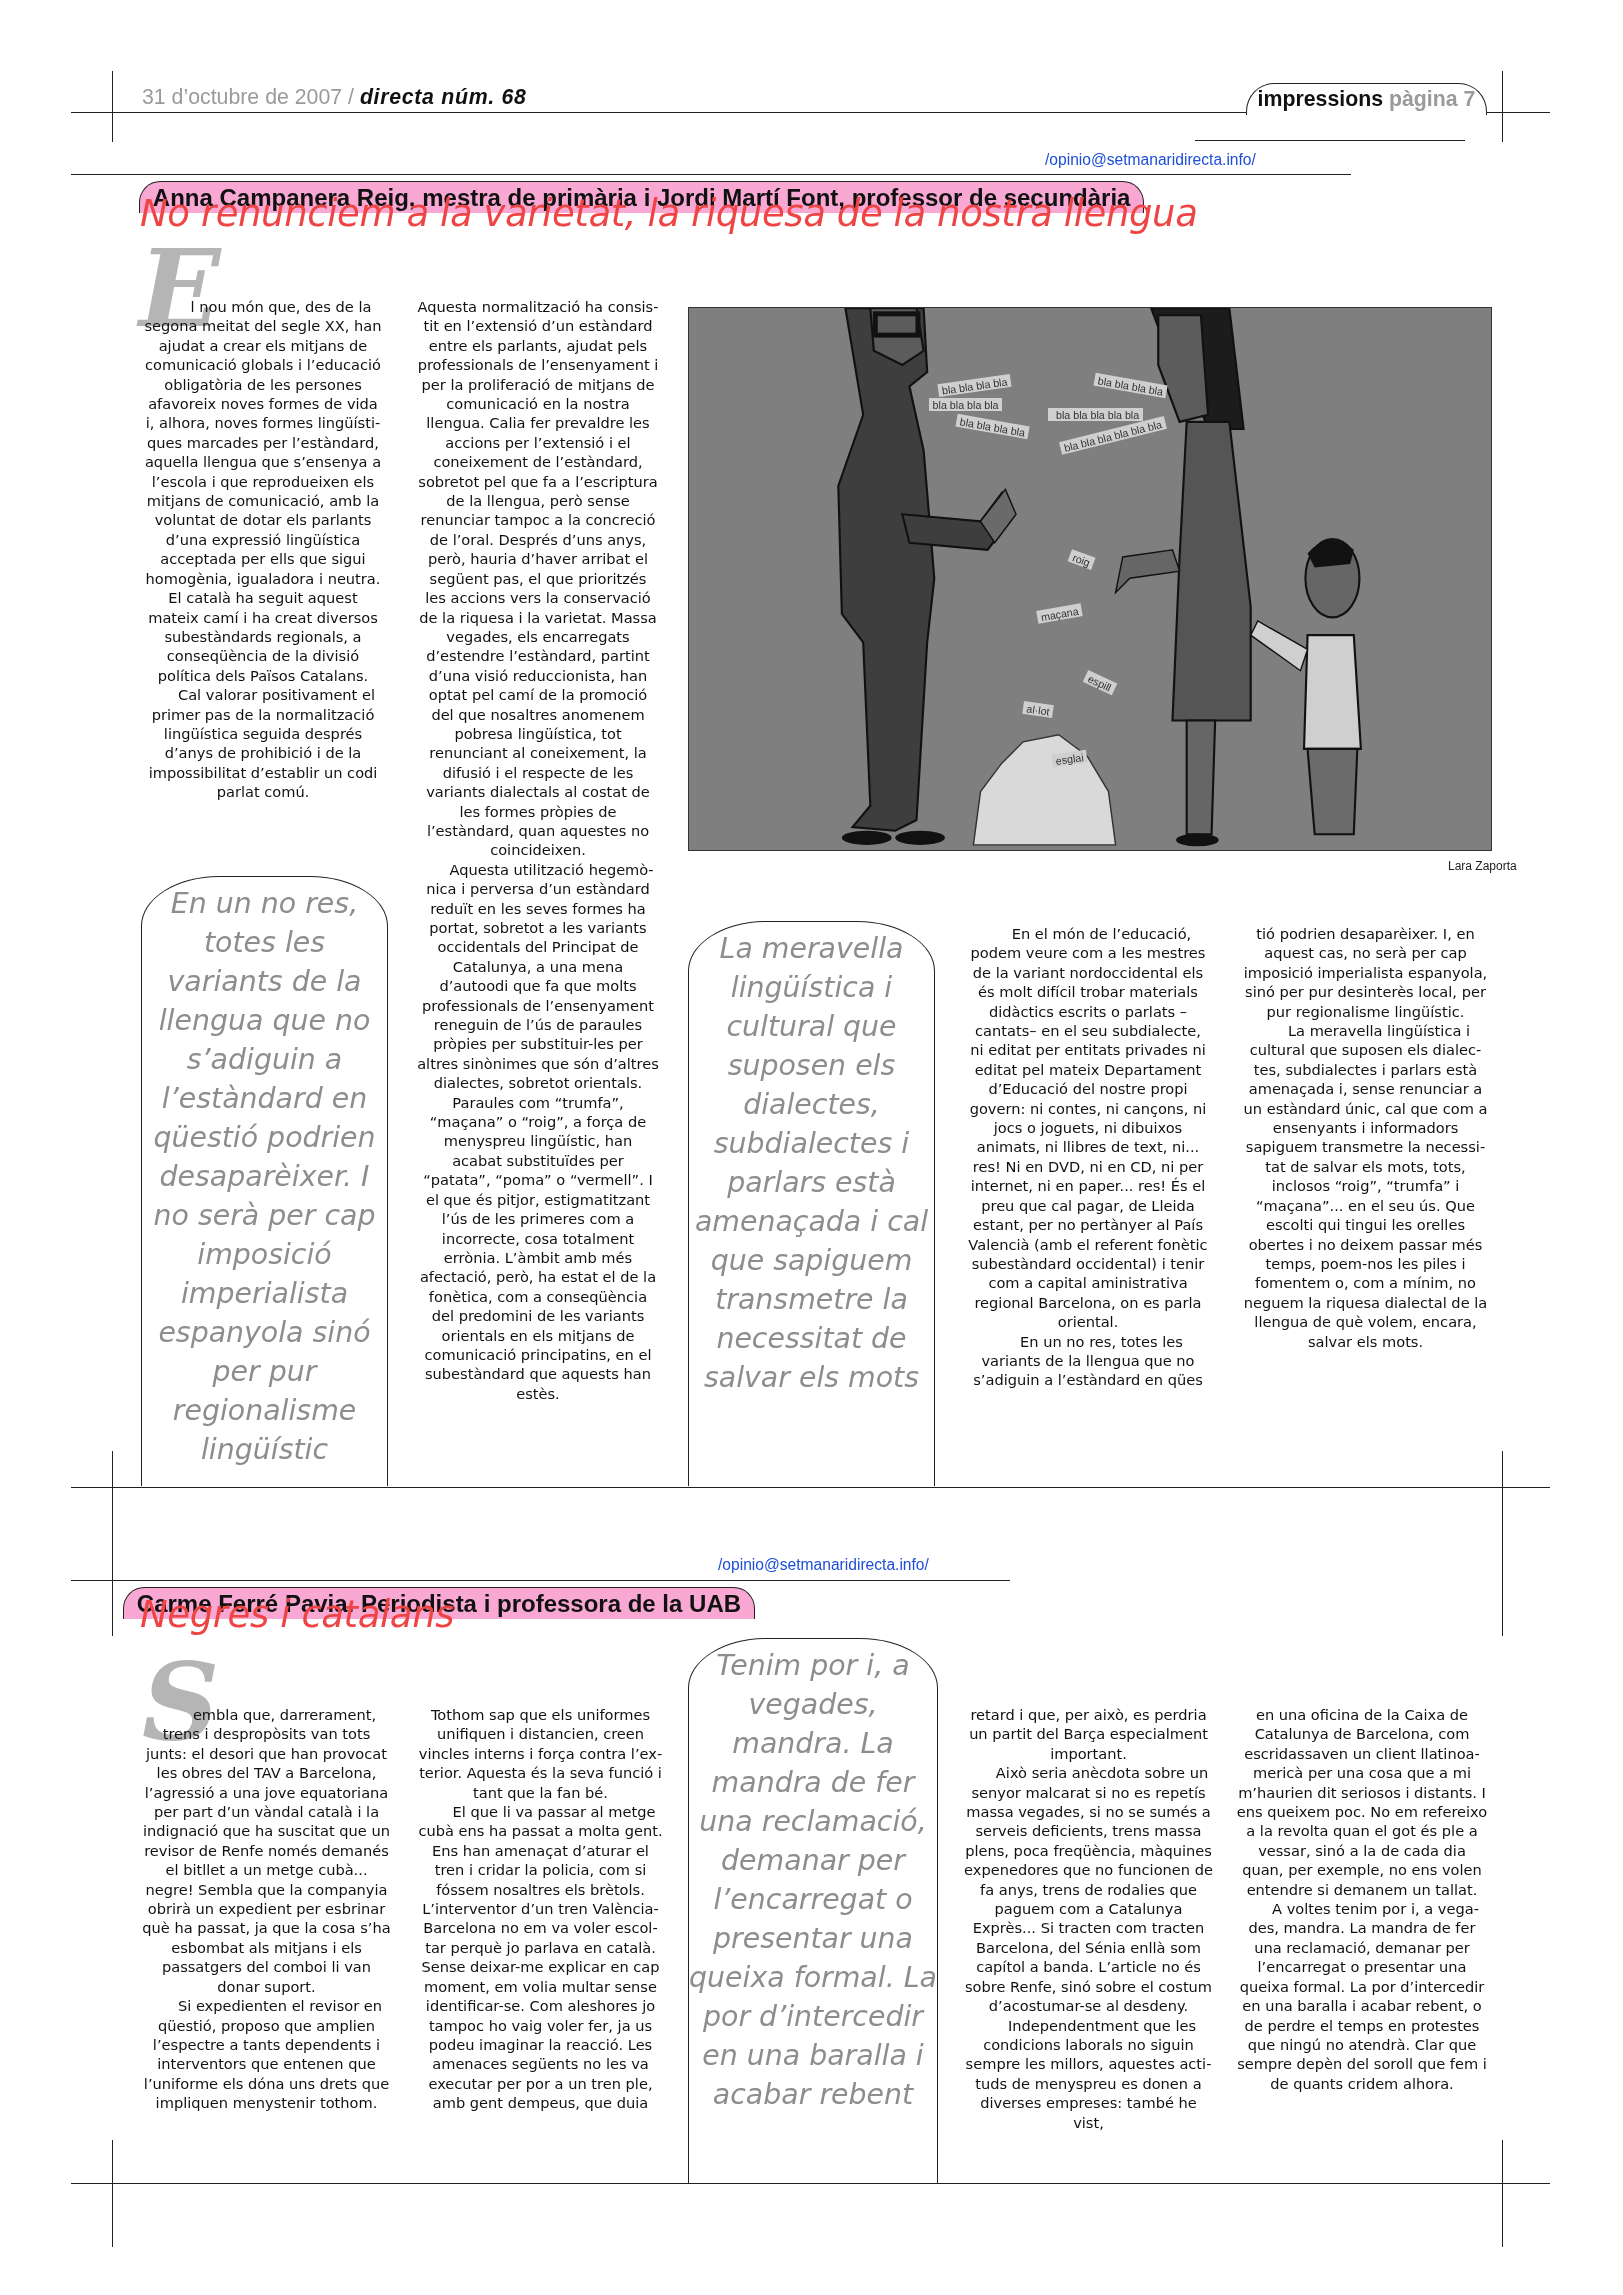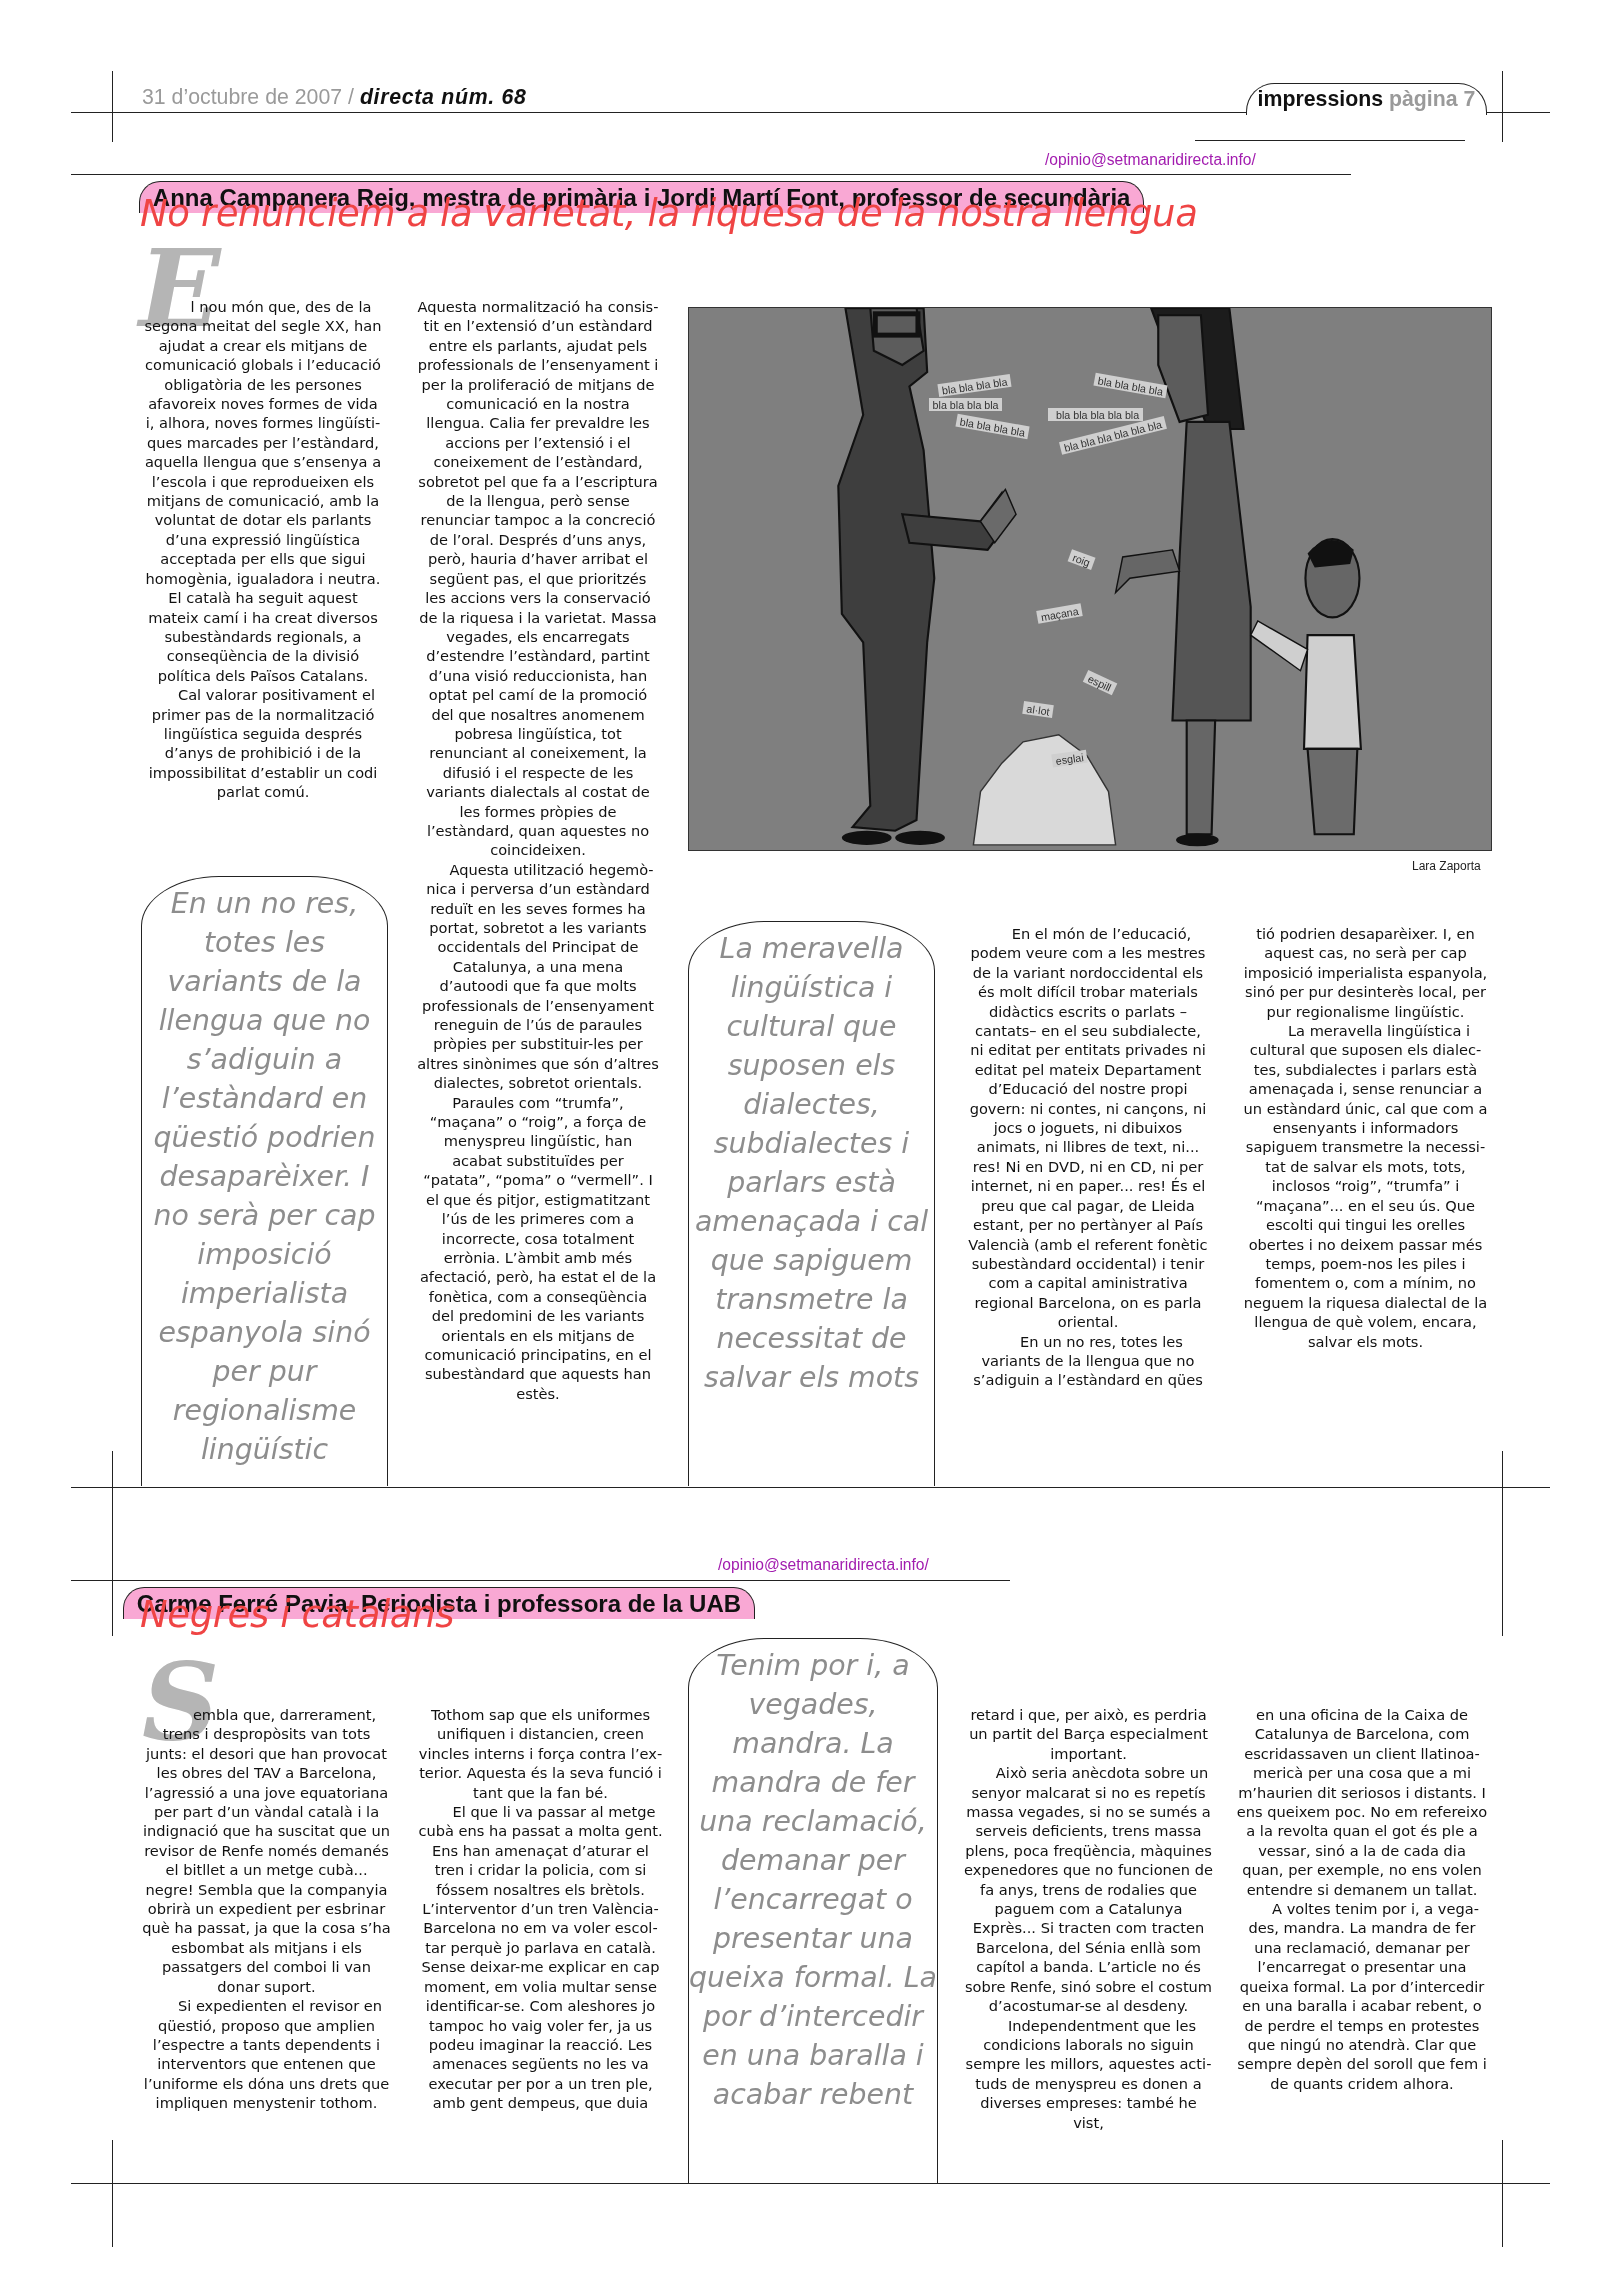--- a/index.html
+++ b/index.html
@@ -13,42 +13,42 @@
   .hdr-date { left: 142px; top: 85px; font-size: 21.3px; color: #9a9a9a; }
   .hdr-date .issue { color: #111; font-weight: bold; font-style: italic; letter-spacing: 0.7px; }
   .section-tab { left: 1246px; top: 83px; width: 239px; height: 31px; border: 1.4px solid #222;
                  border-bottom: none; border-radius: 28.4px 28.4px 0 0; text-align: center;
                  font-size: 21.3px; font-weight: bold; line-height: 31px; background:#fff; }
   .section-tab .page { color: #9a9a9a; }
 
   
   .byline { border: 1.4px solid #222; border-bottom: none; border-radius: 21.3px 21.3px 0 0;
             font-size: 24px; font-weight: bold; line-height: 31px; padding: 0 12.8px; background: #f9a8d4; white-space: nowrap; margin-top: 39px; }
-  .email { font-size: 15.6px; color: #a21caf; white-space: nowrap; }
+  .email { font-size: 15.6px; color: #1d4ed8; white-space: nowrap; }
 
   .headline { font-family: "DejaVu Sans", sans-serif; font-style: italic; font-size: 37px;
               color: #ef4444; white-space: nowrap; letter-spacing: -0.4px; }
 
   .dropcap { font-family: "DejaVu Serif", serif; font-style: italic; font-weight: bold;
              color: #b5b5b5; font-size: 107px; line-height: 1; }
 
   .col { position: absolute; font-size: 14.6px; line-height: 19.4px; color: #111;
          font-family: "DejaVu Sans", sans-serif; text-align: center; hyphens: manual; }
   .col p { margin: 0; text-indent: 27px; }
   .col p.first { text-indent: 0; }
   .col p.cap { text-indent: 36px; }
 
   .pull { position: absolute; border: 1.8px solid #222; border-radius: 78px 78px 0 0 / 50px 50px 0 0;
           border-bottom: none; background: #fff; text-align: center;
           font-family: "DejaVu Sans", sans-serif; font-style: italic; color: #8d8d8d;
           font-size: 28.4px; line-height: 39px; box-sizing: border-box; padding-top: 7.1px; }
 
   .figure { position: absolute; left: 688px; top: 307px; width: 802px; height: 542px;
             background: #7f7f7f; border: 1.4px solid #333; overflow: hidden; }
-  .credit { position: absolute; font-size: 12px; color: #222; }
+  .credit { position: absolute; font-size: 12px; color: #222; margin-left: 36px; }
   .bla { position: absolute; background: #cfcfcf; color: #333; font-size: 10.7px; padding: 0.7px 3.6px;
          font-family: "Liberation Sans", sans-serif; white-space: nowrap; }
 </style>
 </head>
 <body>
 
 <div class="vline" style="left:112px; top:71px; height:71px;"></div>
 <div class="vline" style="left:112px; top:1451px; height:185px;"></div>
 <div class="vline" style="left:112px; top:2140px; height:107px;"></div>
 <div class="vline" style="left:1502px; top:71px; height:71px;"></div>

